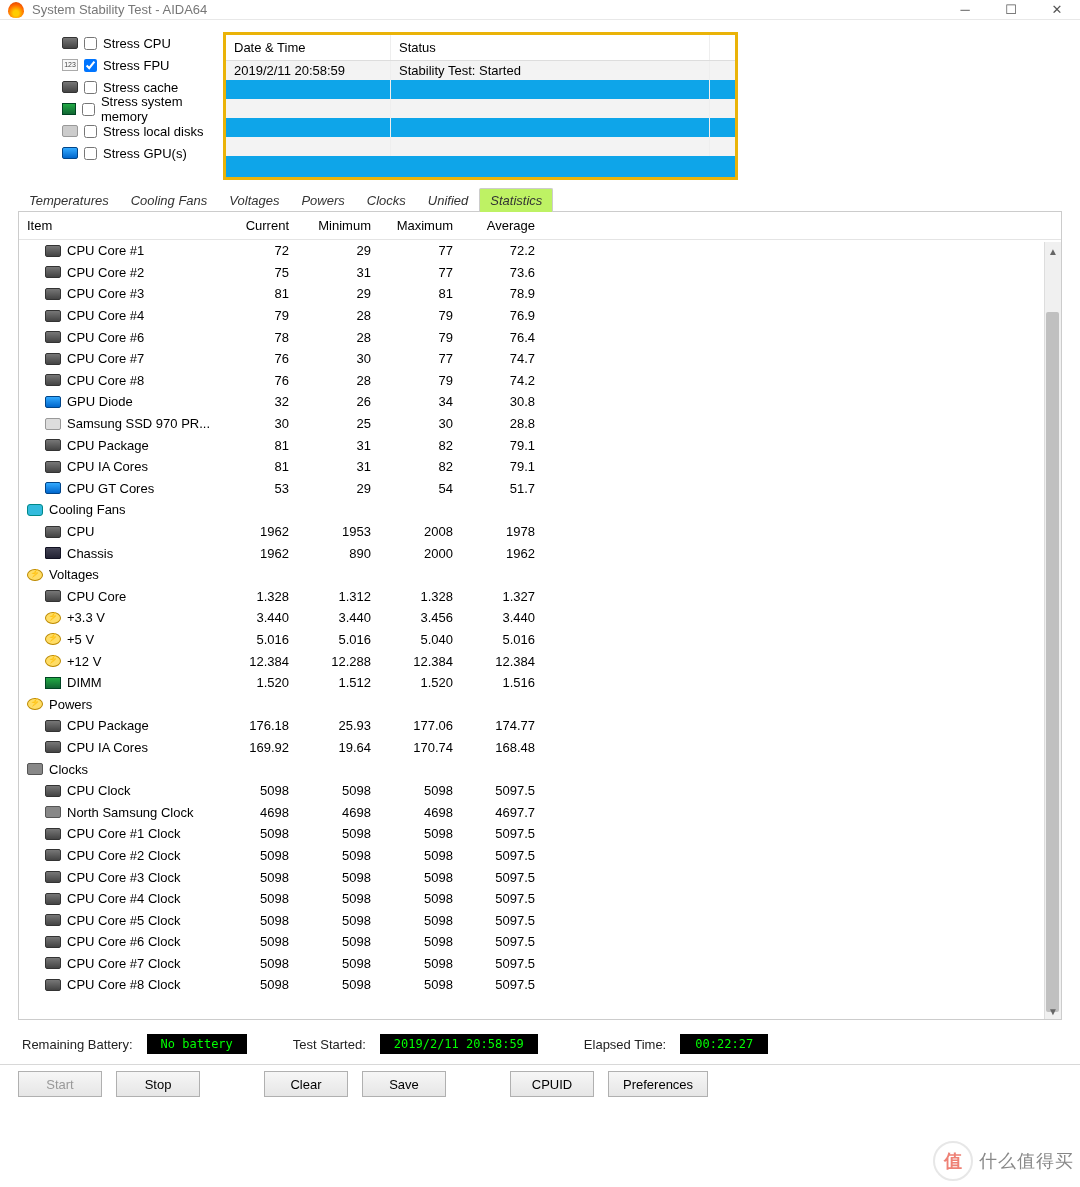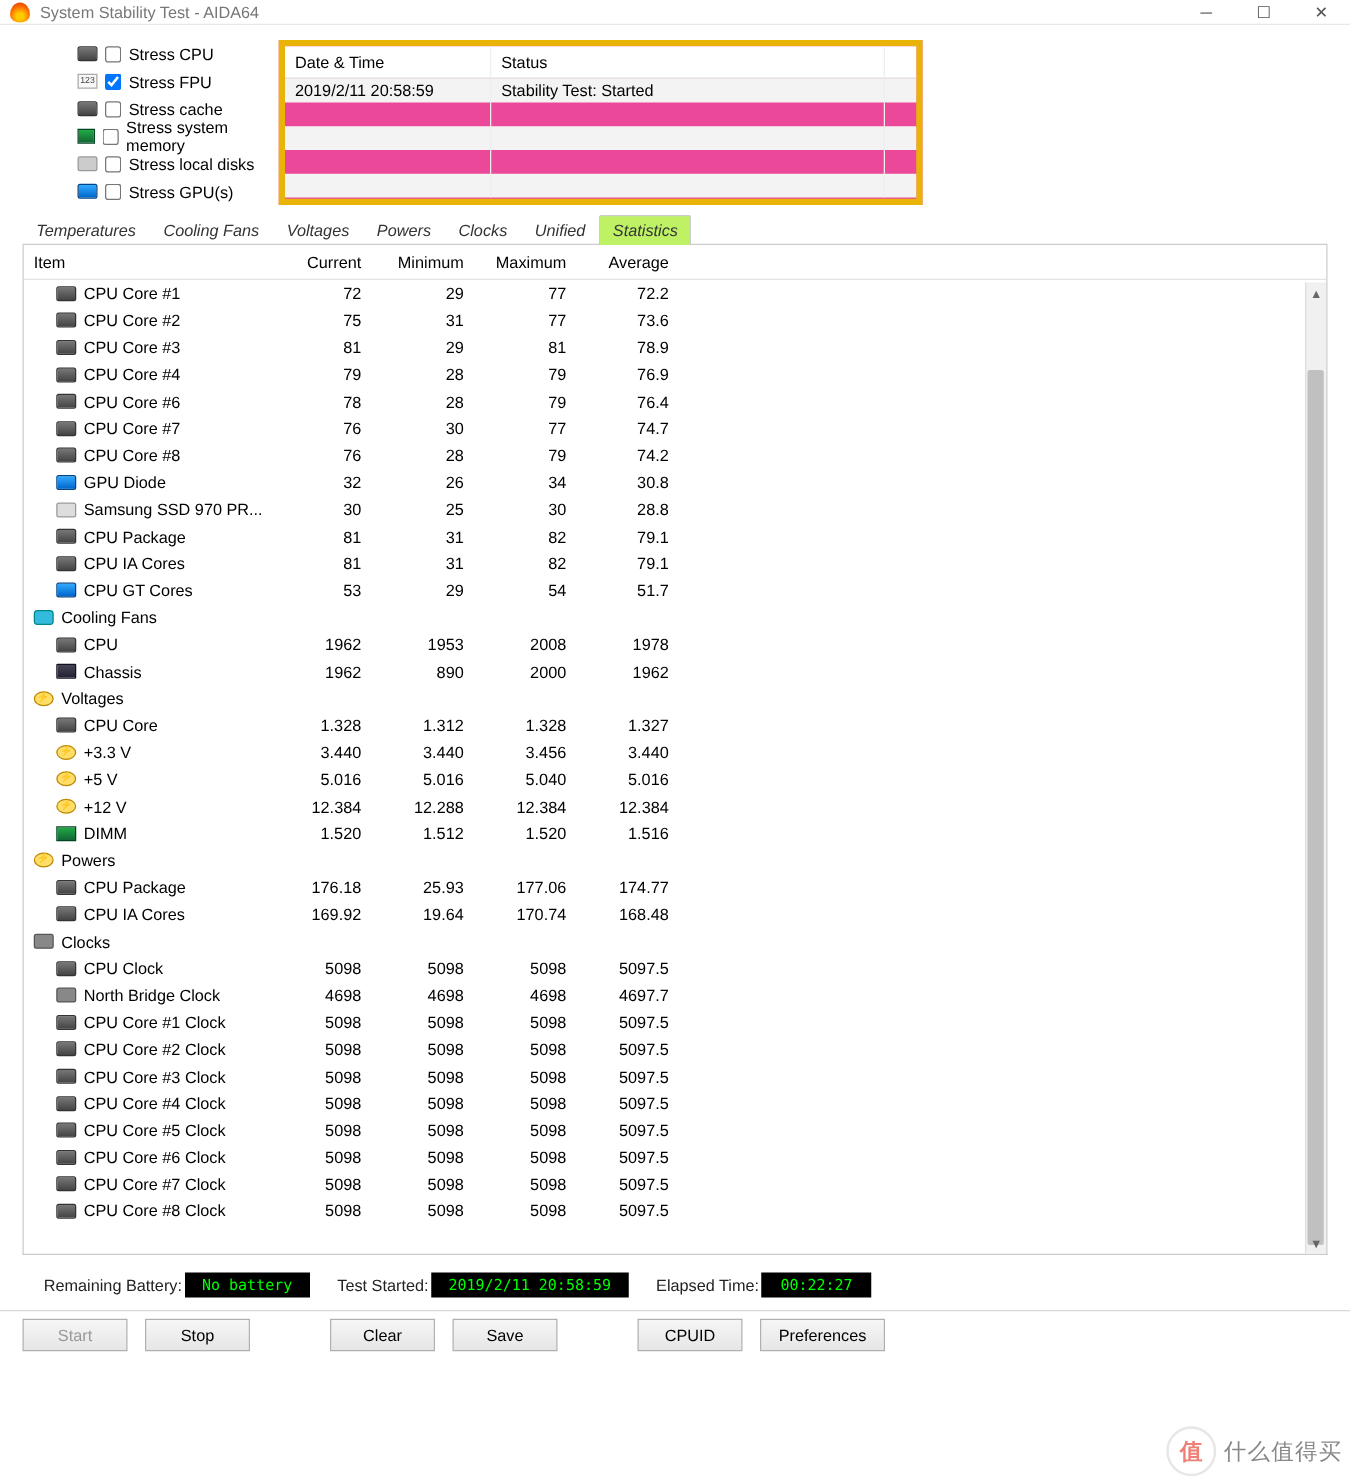--- a/index.html
+++ b/index.html
@@ -21,21 +21,21 @@
 .ico-disk { background: #ccc; border: 1px solid #999; border-radius: 2px; }
 .ico-gpu { background: linear-gradient(#3af,#06c); border: 1px solid #048; border-radius: 2px; }
 .ico-123 { background: #f8f8f8; border: 1px solid #aaa; font-size: 7px; text-align: center; line-height: 10px; color: #444; }
 .ico-fan { background: #3bd; border: 1px solid #088; border-radius: 3px; position: relative; }
 .ico-bolt { background: #fd6; border: 1px solid #b80; border-radius: 50%; position: relative; }
 .ico-bolt::after { content:"⚡"; position:absolute; font-size:8px; left:2px; top:-1px; color:#b60; }
 .ico-clock { background: #888; border: 1px solid #555; border-radius: 2px; }
 .ico-ssd { background: #ddd; border: 1px solid #999; border-radius: 2px; }
 .ico-case { background: linear-gradient(#445,#223); border: 1px solid #112; border-radius: 1px; }
 
-.log-table { border: 5px solid #eab308; flex: 0 0 515px; height: 132px; background: #ec4899; }
+.log-table { border: 3px solid #eab308; flex: 0 0 515px; height: 148px; background: #0ea5e9; }
 .log-head { display: flex; border-bottom: 1px solid #ddd; background: #fff; }
 .log-head div { padding: 5px 8px; border-right: 1px solid #eee; }
 .log-head .c1 { width: 165px; }
 .log-head .c2 { flex: 1; }
 .log-head .c3 { width: 25px; border-right: none; }
 .log-row { display: flex; }
 .log-row.alt { background: #f3f3f3; }
 .log-row div { padding: 2px 8px; height: 19px; border-right: 1px solid #eee; }
 .log-row .c1 { width: 165px; }
 .log-row .c2 { flex: 1; }
@@ -49,21 +49,21 @@
 .grid-head { display: flex; background: #fff; border-bottom: 1px solid #e4e4e4; padding-right: 18px; }
 .grid-head div { padding: 6px 8px; }
 .col-item { width: 196px; text-align: left; }
 .col-n { width: 82px; text-align: right; }
 .grid-body { height: 778px; overflow-y: scroll; }
 .grow { display: flex; height: 21.6px; align-items: center; }
 .grow .col-item { display: flex; align-items: center; gap: 6px; padding-left: 8px; }
 .grow .col-item.indent { padding-left: 26px; }
 .grow .col-n { padding-right: 8px; }
 
-.status-row { display: flex; align-items: center; gap: 2px; padding: 14px 4px 10px 4px; margin-left: 13px; }
+.status-row { display: flex; align-items: center; gap: 14px; padding: 14px 4px 10px 4px; }
 .status-row .lbl { color: #222; }
 .status-row .val { background: #000; color: #0f0; padding: 3px 14px; font-family: monospace; font-size: 12px; min-width: 88px; text-align: center; }
 
 .btn-row { display: flex; gap: 14px; padding: 6px 0 4px 0; border-top: 1px solid #d8d8d8; margin: 0 -18px; padding-left: 18px; }
 .btn { min-width: 84px; height: 26px; background: linear-gradient(#f6f6f6,#e6e6e6); border: 1px solid #b0b0b0; padding: 0 14px; cursor: pointer; }
 .btn:disabled { color: #999; }
 .gap { width: 36px; }
 
 .watermark { position: absolute; right: 6px; bottom: 6px; display: flex; align-items: center; gap: 6px; opacity: 0.7; }
 .watermark .wm-circle { width: 40px; height: 40px; border-radius: 50%; background: #fff; border: 2px solid #ddd; display:flex; align-items:center; justify-content:center; font-size:18px; color:#e74c3c; font-weight:bold; }
@@ -428,21 +428,21 @@
       <span>CPU Clock</span>
     </div>
     <div class="col-n">5098</div>
     <div class="col-n">5098</div>
     <div class="col-n">5098</div>
     <div class="col-n">5097.5</div>
         </div>
         <div class="grow">
           <div class="col-item indent">
       <span class="ico ico-clock"></span>
-      <span>North Bridge Clock</span>
+      <span>North Samsung Clock</span>
     </div>
     <div class="col-n">4698</div>
     <div class="col-n">4698</div>
     <div class="col-n">4698</div>
     <div class="col-n">4697.7</div>
         </div>
         <div class="grow">
           <div class="col-item indent">
       <span class="ico ico-chip"></span>
       <span>CPU Core #1 Clock</span>

